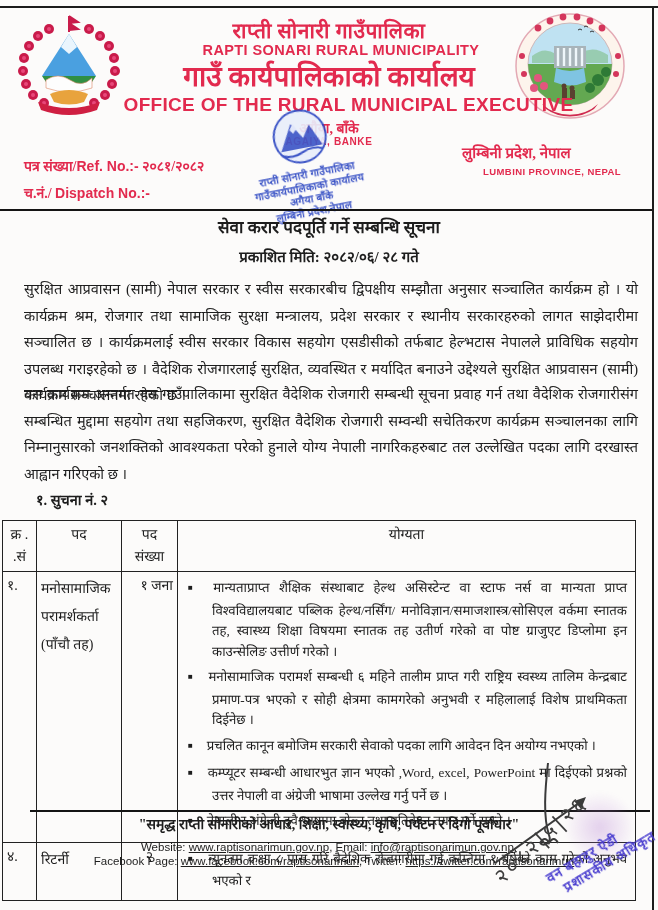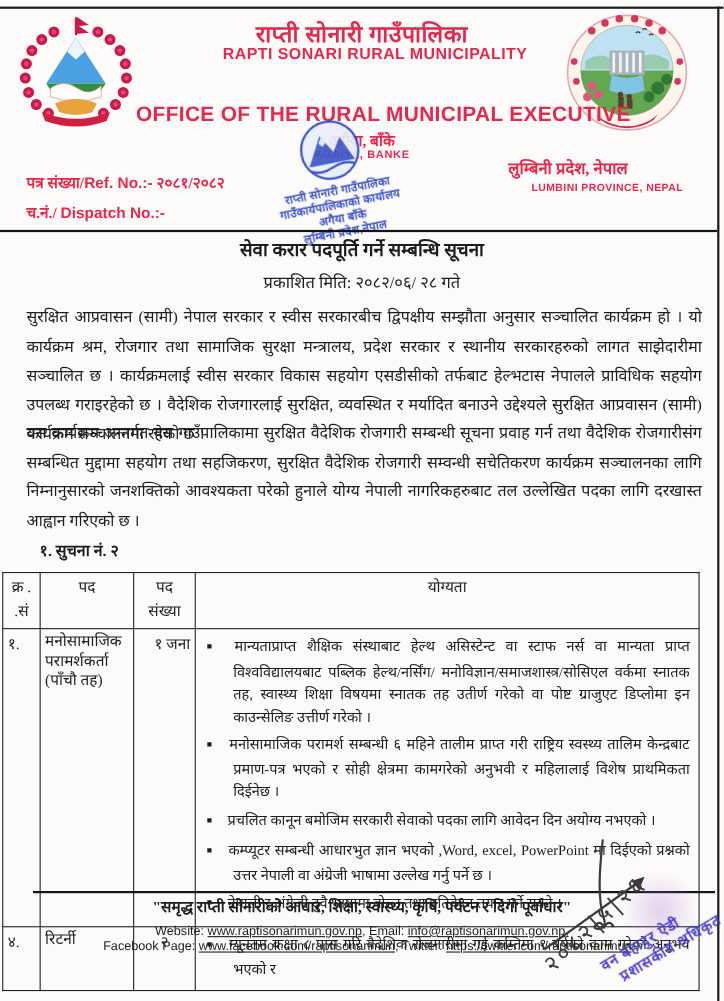--- a/index.html
+++ b/index.html
@@ -29,33 +29,33 @@
   .dispatchline{left:24px;top:183px;font-size:14px;font-weight:600;}
   .refline .sans,.dispatchline .sans{font-weight:bold;}
   .divider{top:209px;left:0;right:6px;height:2px;background:#141414;}
   
   .stamp{left:225px;top:106px;width:160px;height:115px;transform:rotate(-11deg);
     color:#2b46c2;text-align:center;filter:blur(.3px);opacity:.92;}
   .stamp .sline{font-size:10.5px;font-weight:bold;line-height:12.5px;letter-spacing:.3px;}
   .stamp svg{display:block;margin:0 auto 1px auto;}
   
   .title{top:215px;font-size:17px;font-weight:700;}
-  .pubdate{top:246px;font-size:15px;font-weight:400;}
+  .pubdate{top:246px;font-size:15px;font-weight:700;}
   .para{left:24px;width:614px;font-size:14.5px;line-height:26.5px;text-align:justify;}
   .p1{top:276px;}
   .p2{top:381px;}
   .list-head{left:36px;top:489px;font-size:14.5px;font-weight:600;}
   
   table.notice{position:absolute;left:2px;top:520px;width:634px;border-collapse:collapse;}
   table.notice td,table.notice th{border:1.5px solid #222;font-weight:normal;
     font-size:14px;vertical-align:top;padding:3px 4px;}
   th.c-sn{width:25px;} th.c-post{width:76px;} th.c-count{width:47px;}
   .hdr{text-align:center;line-height:22px;font-weight:600;}
   td.sn{padding-top:8px;}
-  td.post{padding-top:8px;line-height:18px;}
+  td.post{padding-top:8px;line-height:28px;}
   td.count{text-align:right;padding-top:60px;}
   td.count2{text-align:center;padding-top:6px;}
   ul.quals{margin:2px 0;padding:0 4px 0 6px;list-style:none;}
   ul.quals li{font-size:13.2px;line-height:20.5px;margin:3px 0 5px 24px;text-indent:-24px;text-align:justify;}
   ul.quals li::before{content:"\25A0";font-size:8px;margin-right:14px;position:relative;top:-2px;}
   
   .foot-rule{top:810px;left:30px;width:620px;height:2px;background:#141414;}
   .motto{top:814px;font-size:14px;font-weight:700;}
   .webline{top:841px;font-size:11.5px;}
   .fbline{top:855px;font-size:11.5px;margin-left:10px;}
@@ -179,20 +179,21 @@
       </g>
       <g stroke="#333" stroke-width="1" fill="none">
         <path d="M66 22 q2 -2 4 0 M72 19 q2 -2 4 0 M78 24 q2 -2 4 0"></path>
       </g>
       <path d="M30 96 a40 38 0 0 0 56 0 l-4 5 a40 38 0 0 1 -48 0 z" fill="#cf2a50"></path>
     </svg>
   </div>
 
   <div class="abs center red muni-np">राप्ती सोनारी गाउँपालिका</div>
   <div class="abs center red sans muni-en">RAPTI SONARI RURAL MUNICIPALITY</div>
+  <div class="abs center red office-np">गाउँ कार्यपालिकाको कार्यालय</div>
   <div class="abs center red sans office-en">OFFICE OF THE RURAL MUNICIPAL EXECUTIVE</div>
   <div class="abs center red place-np">अगैया, बाँके</div>
   <div class="abs center red sans place-en">AGAIYA, BANKE</div>
   <div class="abs red prov-np">लुम्बिनी प्रदेश, नेपाल</div>
   <div class="abs red sans prov-en">LUMBINI PROVINCE, NEPAL</div>
 
   <div class="abs red refline"><span>पत्र संख्या/</span><span class="sans">Ref. No.:-</span><span> २०८१/२०८२</span></div>
   <div class="abs red dispatchline"><span>च.नं./ </span><span class="sans">Dispatch No.:-</span></div>
 
   <div class="abs stamp">

